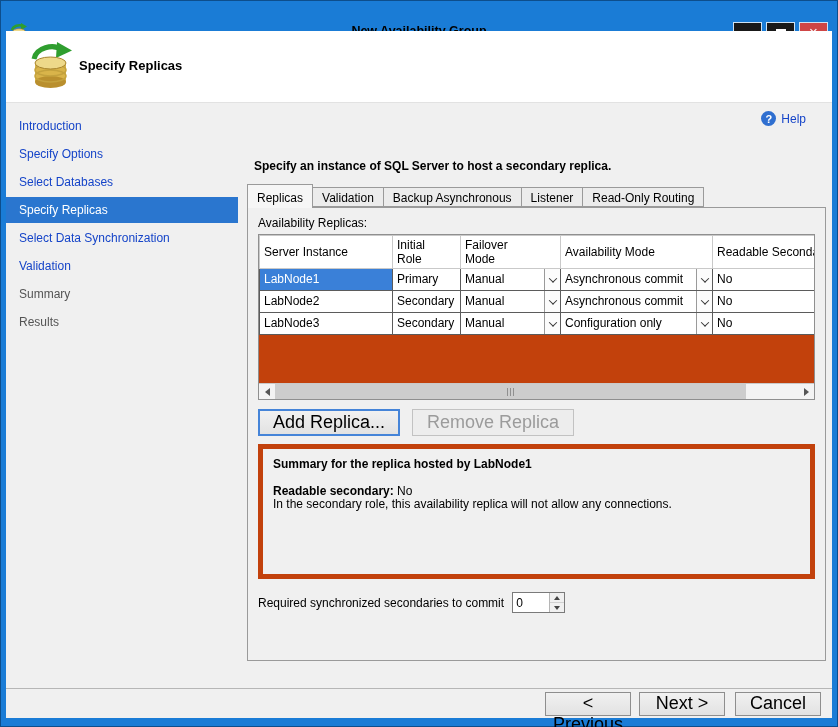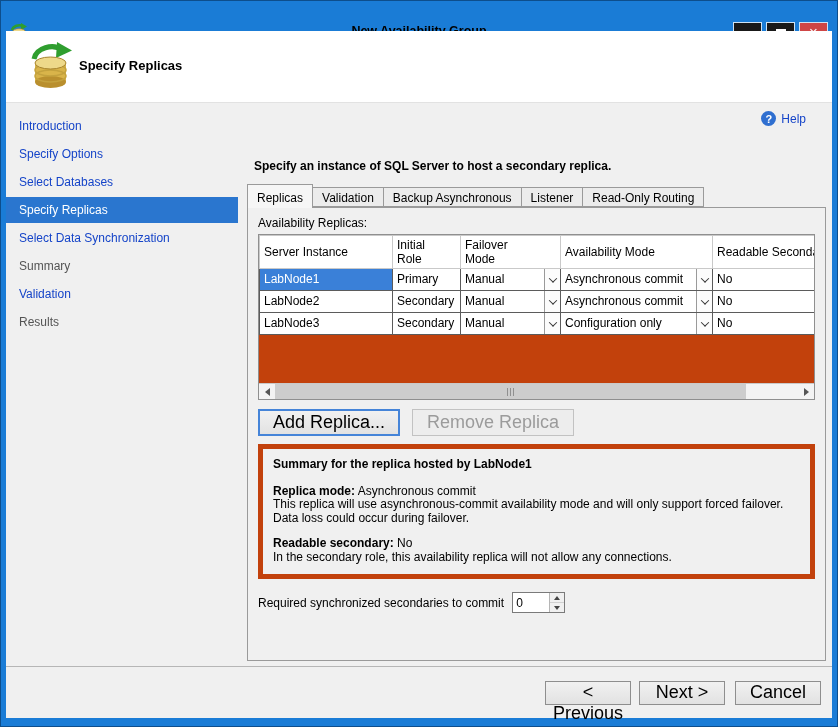--- a/index.html
+++ b/index.html
@@ -117,21 +117,21 @@
                display: flex; flex-direction: column; }
   .spin-btn { flex: 1; display: flex; align-items: center; justify-content: center;
               cursor: pointer; }
   .spin-btn + .spin-btn { border-top: 1px solid #d0d0d0; }
   .tri-up { width: 0; height: 0; border-left: 3px solid transparent;
             border-right: 3px solid transparent; border-bottom: 4px solid #444; }
   .tri-down { width: 0; height: 0; border-left: 3px solid transparent;
               border-right: 3px solid transparent; border-top: 4px solid #444; }
 
   
-  .footer { flex: none; height: 52px; border-top: 1px solid #b6b6b6; background: #f0f0f0;
+  .footer { flex: none; height: 30px; border-top: 1px solid #b6b6b6; background: #f0f0f0;
             display: flex; align-items: center; justify-content: flex-end; gap: 8px;
             padding-right: 11px; }
   .footer .btn { width: 86px; height: 24px; padding: 0; }
   .footer .btn.cancel { margin-left: 2px; }
 </style>
 </head>
 <body>
 
 <div class="window">
 
@@ -173,22 +173,22 @@
     </div>
 
     <div class="bodyrow">
 
       <div class="sidebar">
         <div class="nav-item link">Introduction</div>
         <div class="nav-item link">Specify Options</div>
         <div class="nav-item link">Select Databases</div>
         <div class="nav-item selected">Specify Replicas</div>
         <div class="nav-item link">Select Data Synchronization</div>
+        <div class="nav-item link">Validation</div>
         <div class="nav-item disabled">Summary</div>
-        <div class="nav-item link">Validation</div>
         <div class="nav-item disabled">Results</div>
       </div>
 
       <div class="main">
 
         <div class="help">
           <div class="help-icon">?</div>
           <span>Help</span>
         </div>
 
@@ -314,24 +314,20 @@
           </div>
 
           <div class="action-row">
             <button class="btn focused">Add Replica...</button>
             <button class="btn disabled">Remove Replica</button>
           </div>
 
           <div class="summary-box">
             <div class="summary-title">Summary for the replica hosted by LabNode1</div>
             <div class="summary-block">
-              <div><b>Replica mode:</b> <span>Asynchronous commit</span></div>
-              <div>This replica will use asynchronous-commit availability mode and will only support forced failover. Data loss could occur during failover.</div>
-            </div>
-            <div class="summary-block">
               <div><b>Readable secondary:</b> <span>No</span></div>
               <div>In the secondary role, this availability replica will not allow any connections.</div>
             </div>
           </div>
 
           <div class="quorum-row">
             <span>Required synchronized secondaries to commit</span>
             <div class="spinbox">
               <input class="spin-input" value="0" style="">
               <div class="spin-btns">

